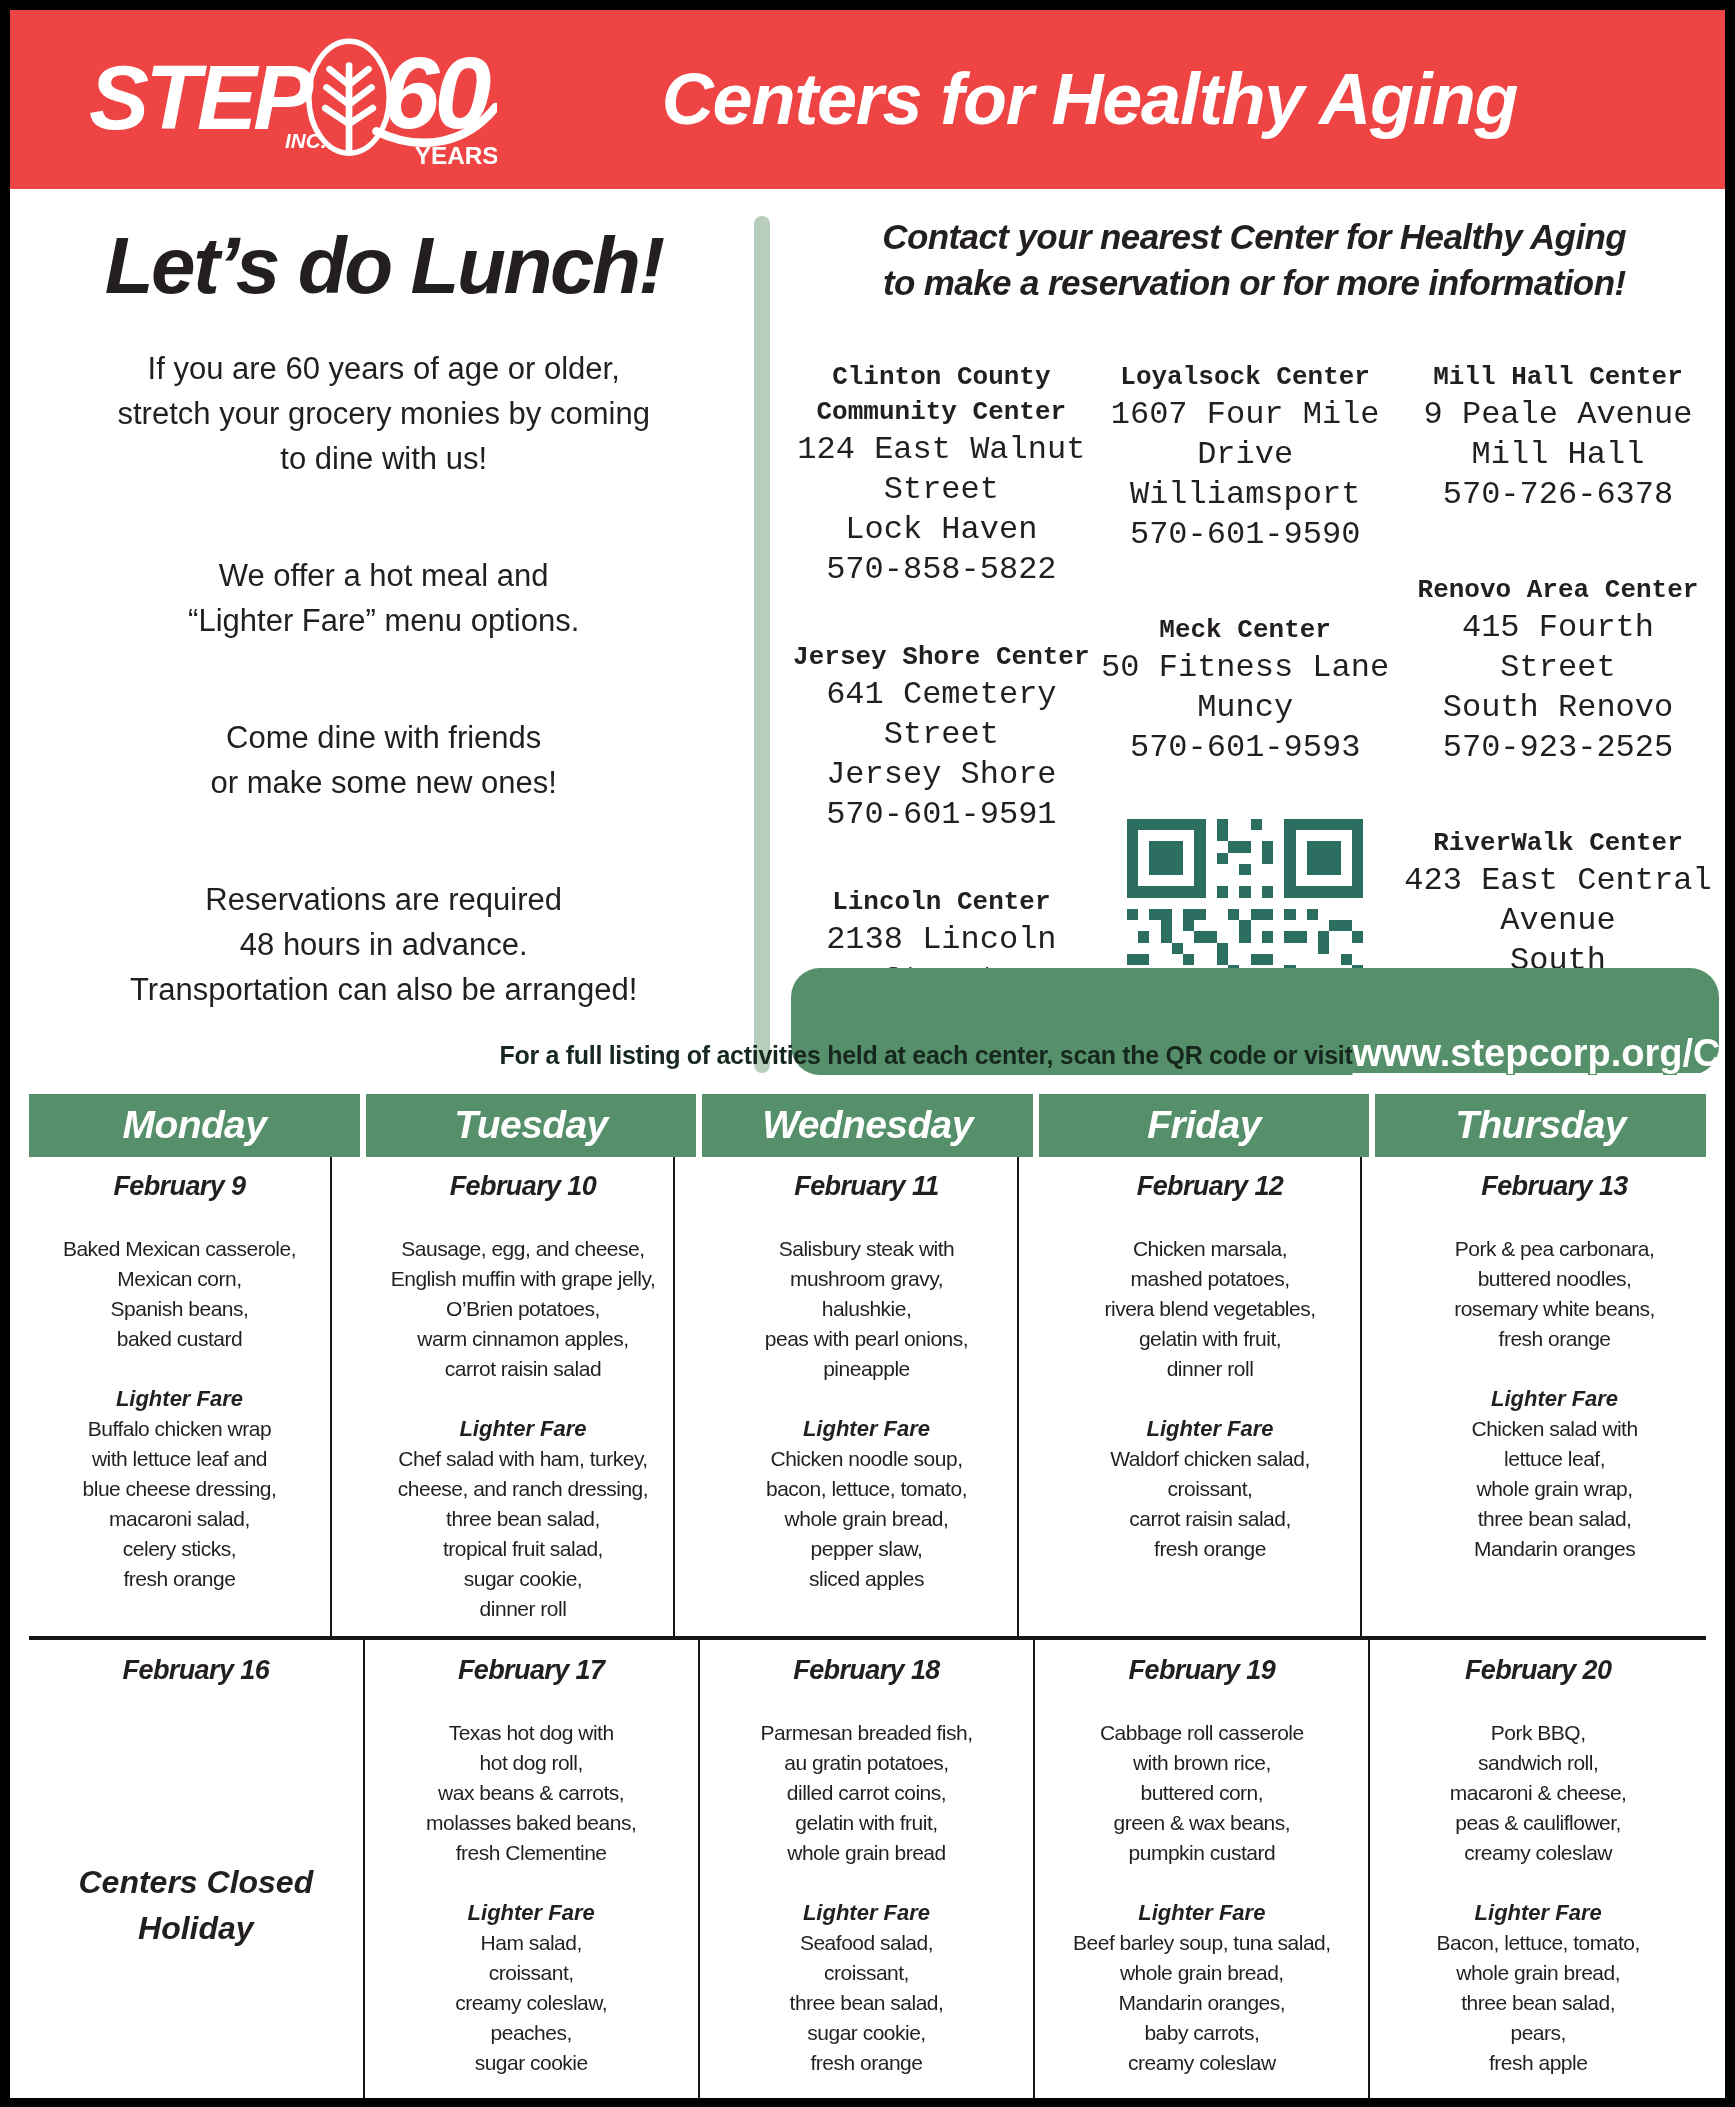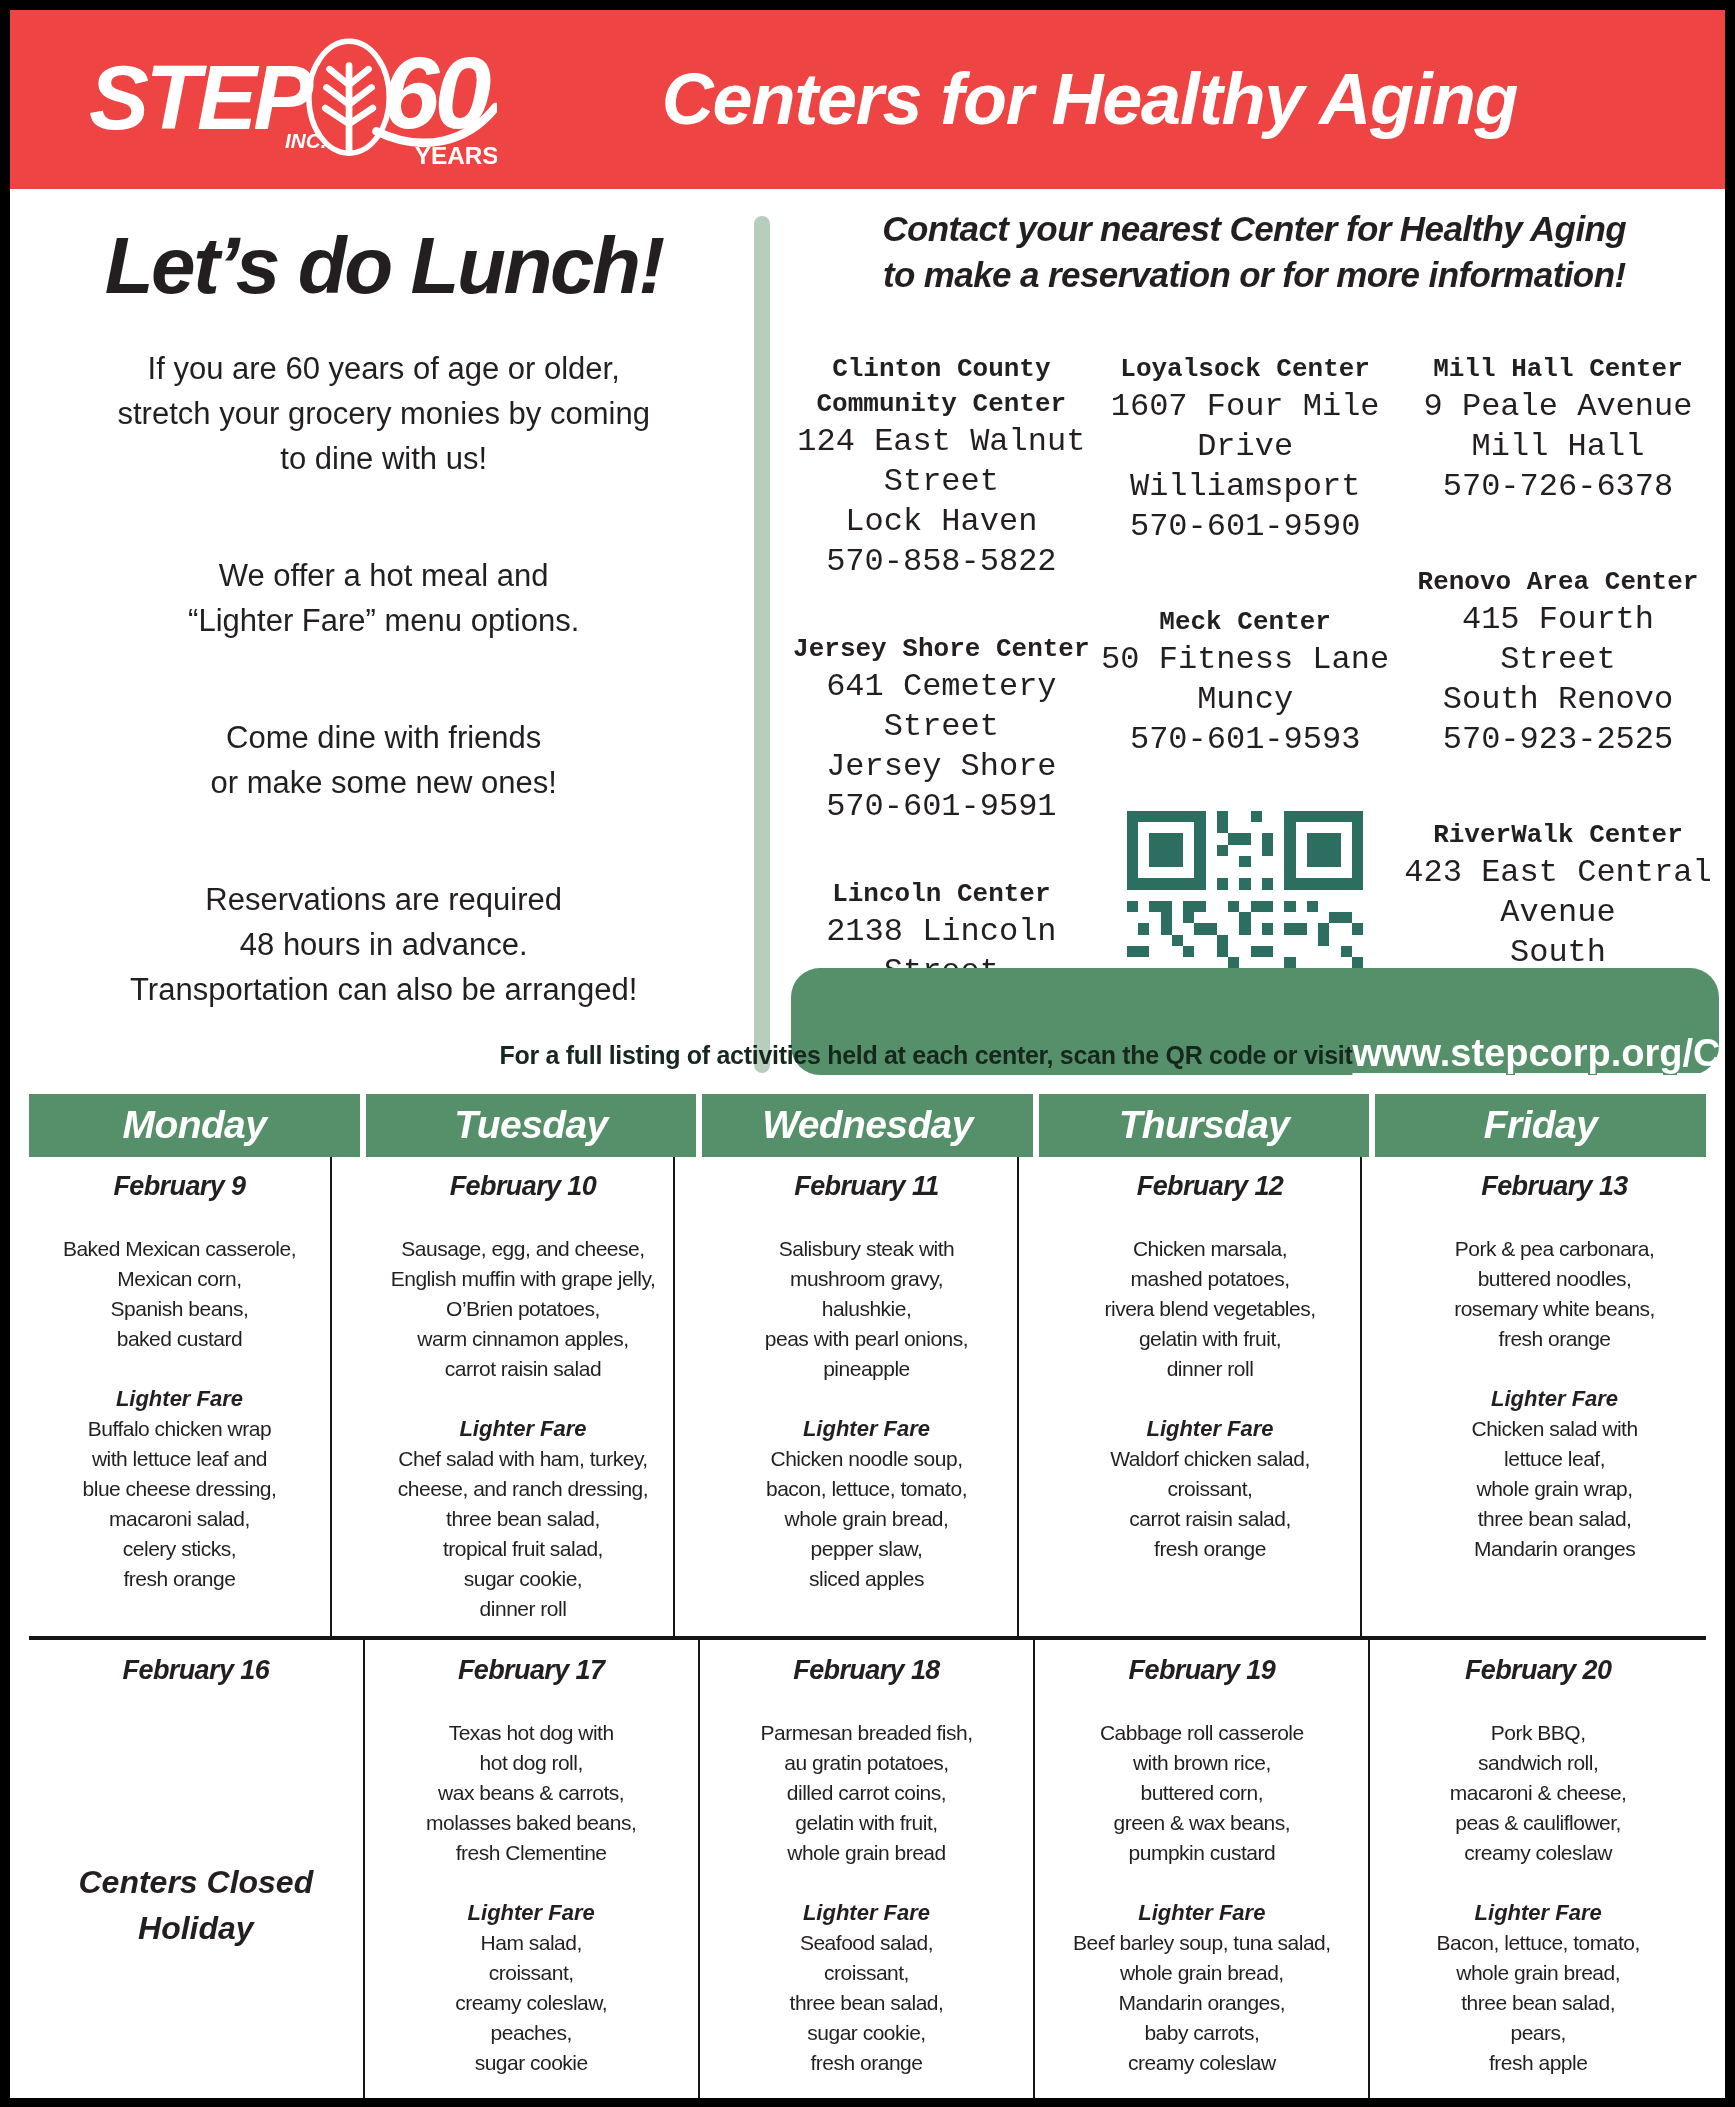--- a/index.html
+++ b/index.html
@@ -48,21 +48,21 @@
 
   
   .v-divider {
     position:absolute; left:744px; top:206px;
     width:16.4px; height:857px;
     background:#b8cebd; border-radius:8.5px;
   }
 
   
   .contact {
-    position:absolute; left:781px; top:196px; width:927px;
+    position:absolute; left:781px; top:204px; width:927px;
     text-align:center;
   }
   .contact-headline {
     font-size:35px; font-weight:bold; font-style:italic;
     line-height:46px; letter-spacing:-0.6px; margin-bottom:54px;
     white-space:nowrap;
   }
   .contact-grid {
     display:grid; grid-template-columns:1fr 0.96fr 1.06fr;
     column-gap:8.5px;
@@ -251,22 +251,22 @@
       <div class="banner-line1">For a full listing of activities held at each center, scan the QR code or visit</div>
       <div class="banner-link">www.stepcorp.org/Center-Calendars</div>
     </div>
 
     <div class="calendar">
 
       <div class="cal-head">
         <div class="day-cell">Monday</div>
         <div class="day-cell">Tuesday</div>
         <div class="day-cell">Wednesday</div>
+        <div class="day-cell">Friday</div>
         <div class="day-cell">Thursday</div>
-        <div class="day-cell">Friday</div>
       </div>
 
       <div class="cal-week week1">
         <div class="cell">
           <div class="cell-date">February 9</div>
           <div class="menu-lines">Baked Mexican casserole,<br>Mexican corn,<br>Spanish beans,<br>baked custard</div>
           <div class="lighter-label">Lighter Fare</div>
           <div class="menu-lines">Buffalo chicken wrap<br>with lettuce leaf and<br>blue cheese dressing,<br>macaroni salad,<br>celery sticks,<br>fresh orange</div>
         </div>
         <div class="cell">

